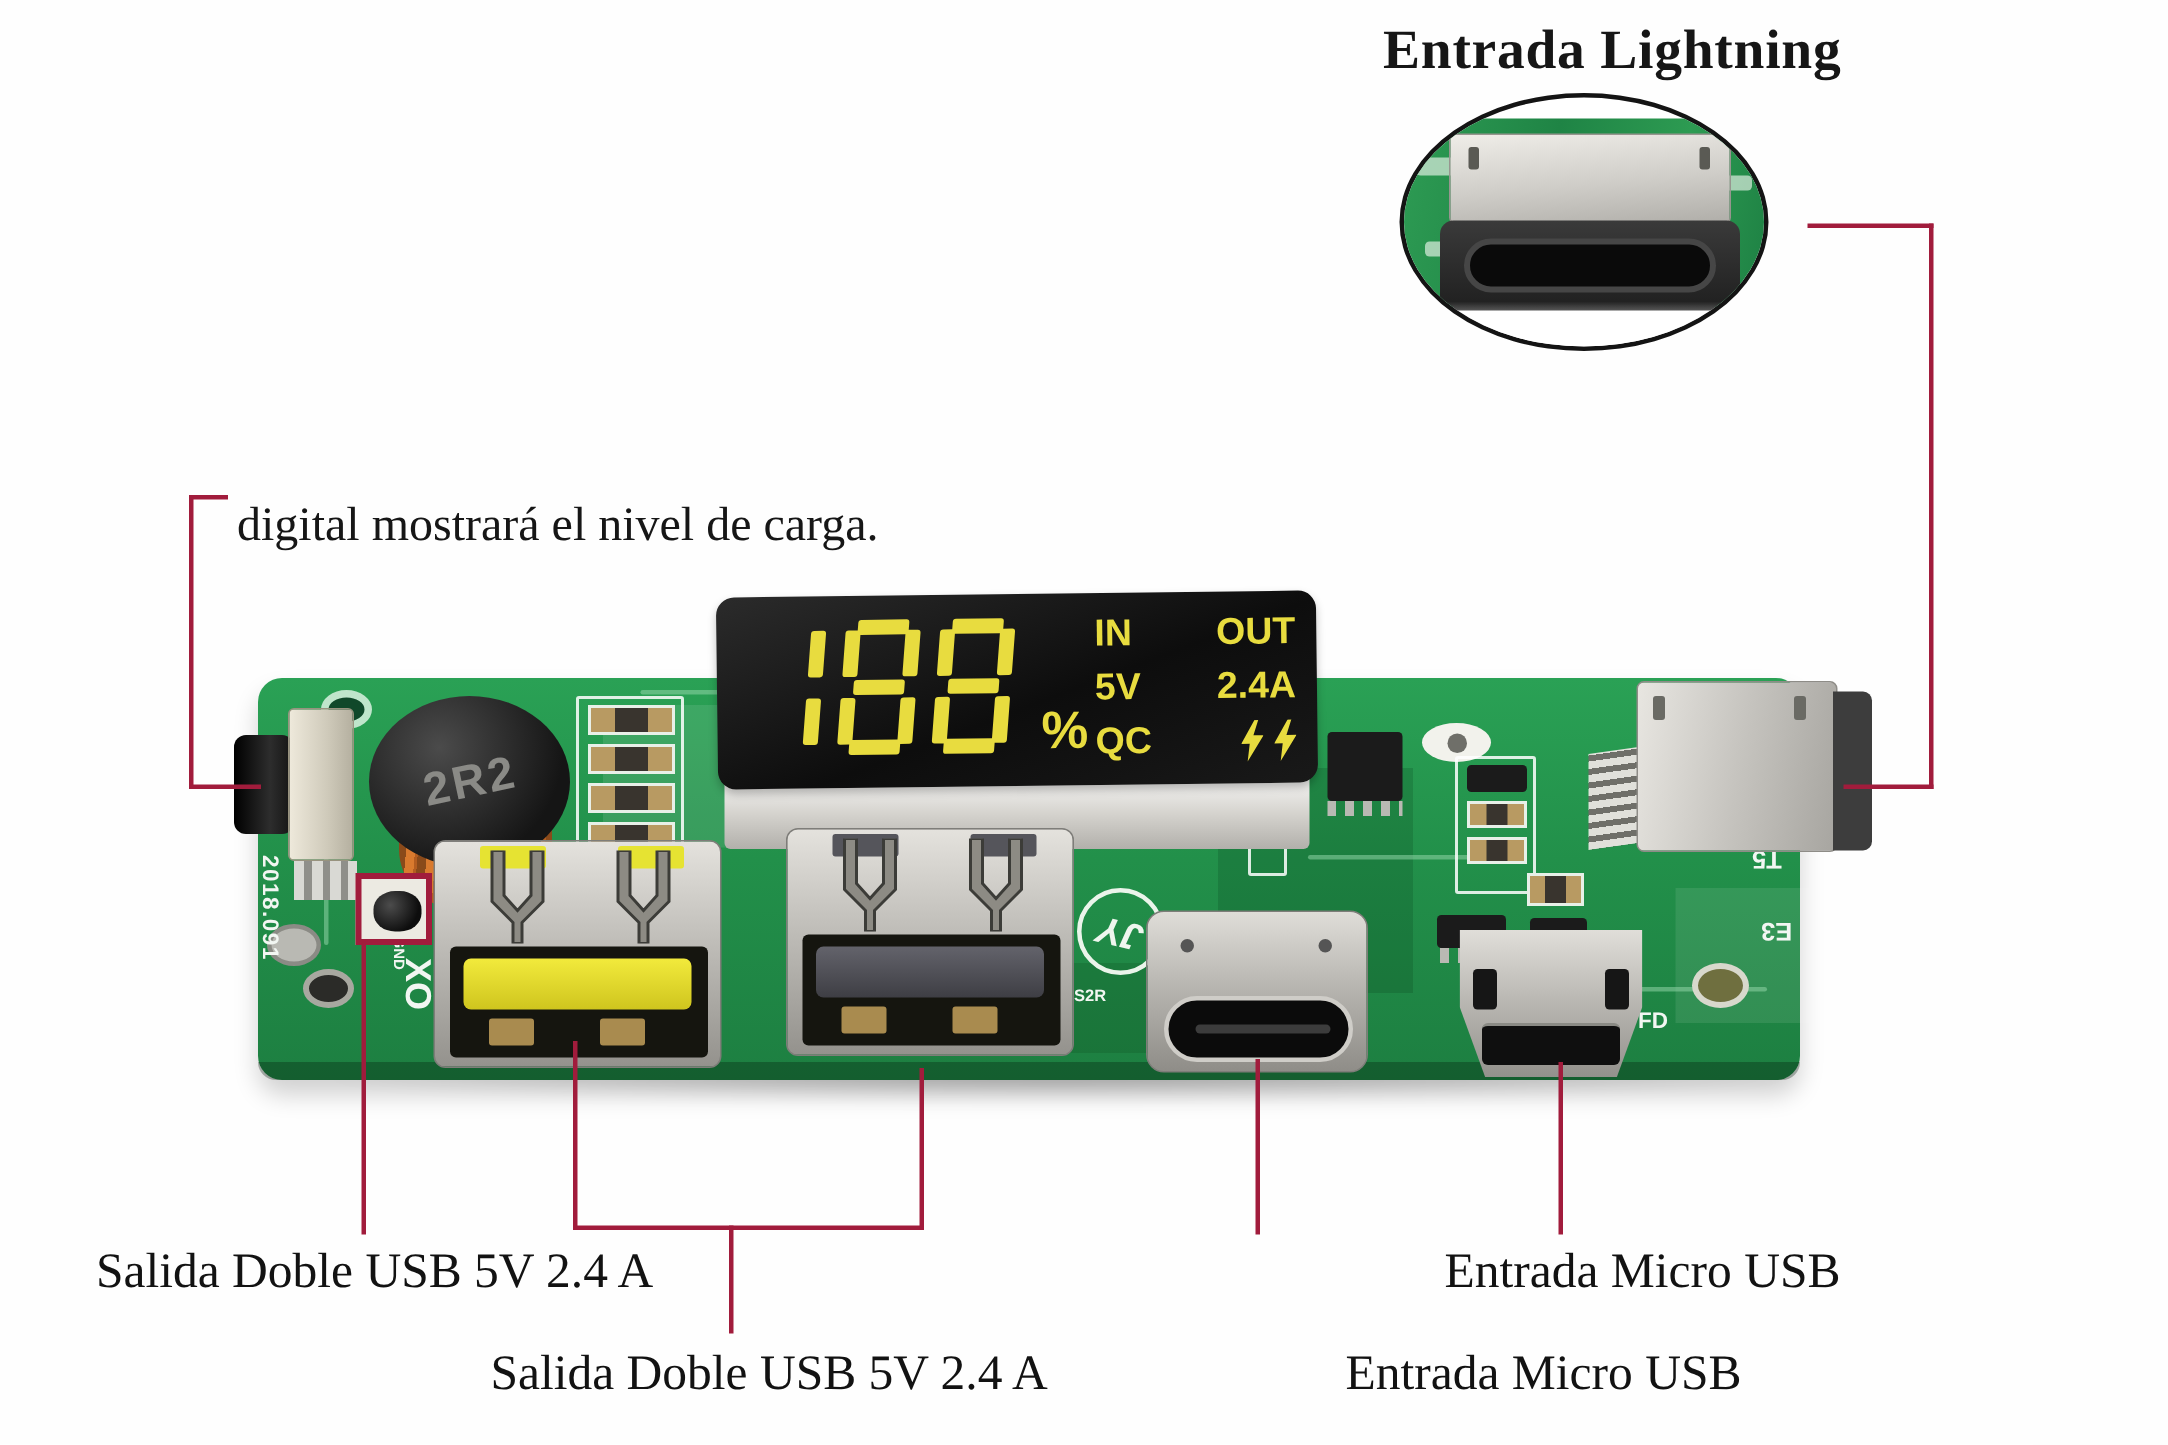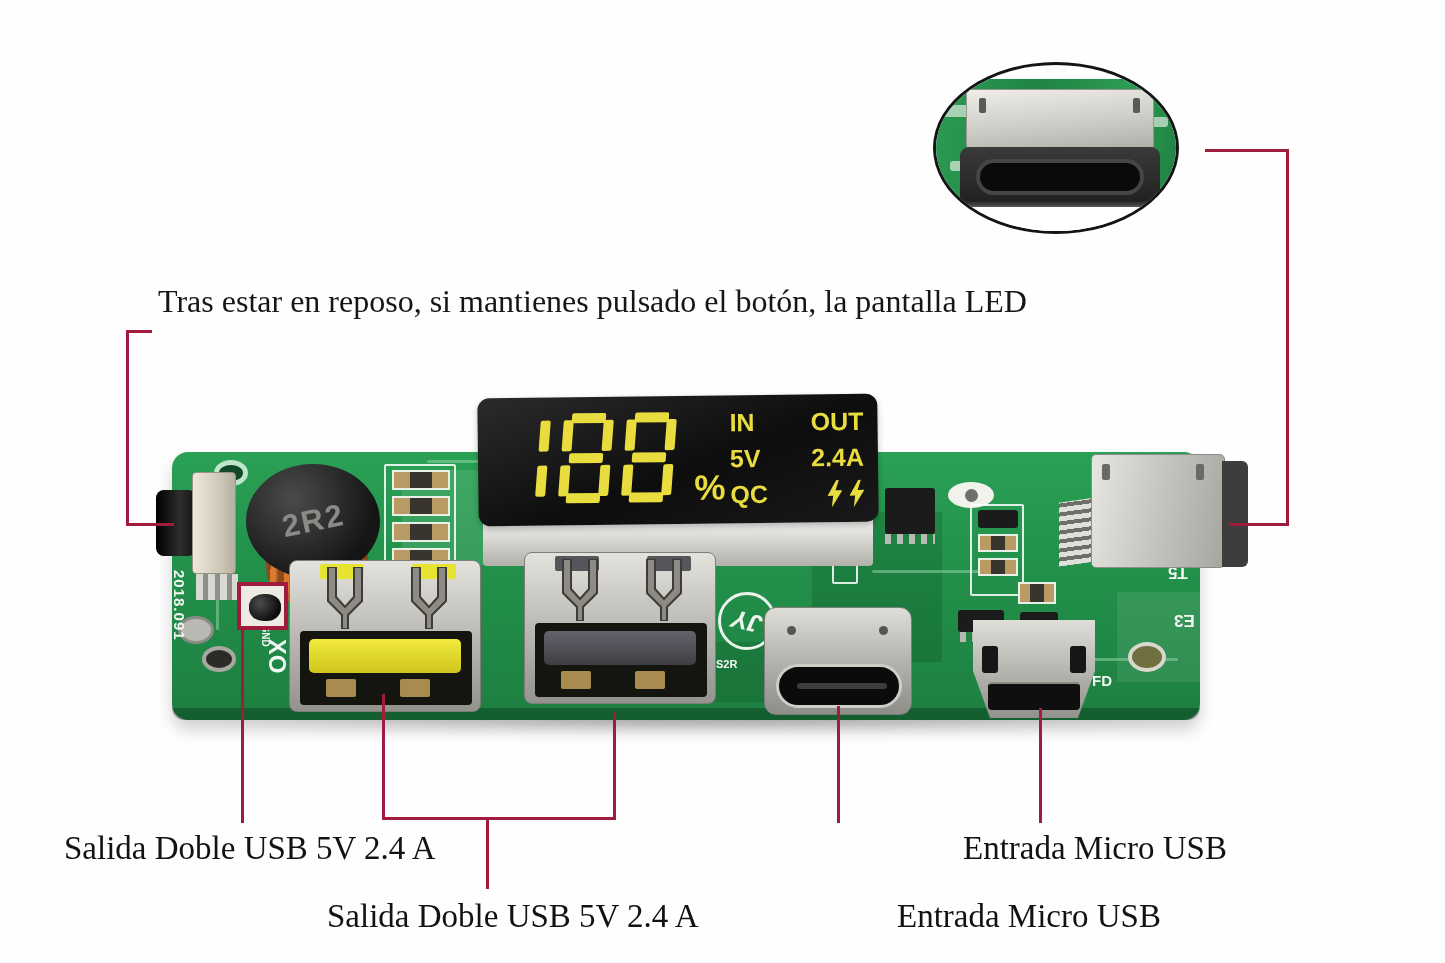--- a/index.html
+++ b/index.html
@@ -144,21 +144,22 @@
   .res i{position:absolute;left:30%;top:0;width:40%;height:100%;background:#39342e}
   .legs{position:absolute;background:repeating-linear-gradient(90deg,#b9b9b3 0 6px,transparent 6px 12px)}
   .fiducial{position:absolute;left:776px;top:30px;width:46px;height:26px;border-radius:50%;background:#f2f2ec}
   .fiducial i{position:absolute;left:17px;top:7px;width:13px;height:13px;border-radius:50%;background:#6f6f69}
 </style>
 </head>
 <body>
 
 <div id="stage">
 
-  <div class="note-l1">Tras estar en reposo, si mantienes pulsado el botón, la pantalla LED</div>
+  <div class="title">Entrada Lightning</div>
+  <div class="note-l2">digital mostrará el nivel de carga.</div>
 
   <div class="inset">
     <div class="pcbband"></div>
     <div class="streak" style="left:8px;top:40px;width:34px;height:12px"></div>
     <div class="streak" style="left:196px;top:52px;width:36px;height:10px"></div>
     <div class="streak" style="left:14px;top:96px;width:26px;height:10px"></div>
     <div class="shell">
       <span class="slot-dash" style="left:12px;top:8px"></span>
       <span class="slot-dash" style="left:166px;top:8px"></span>
     </div>

